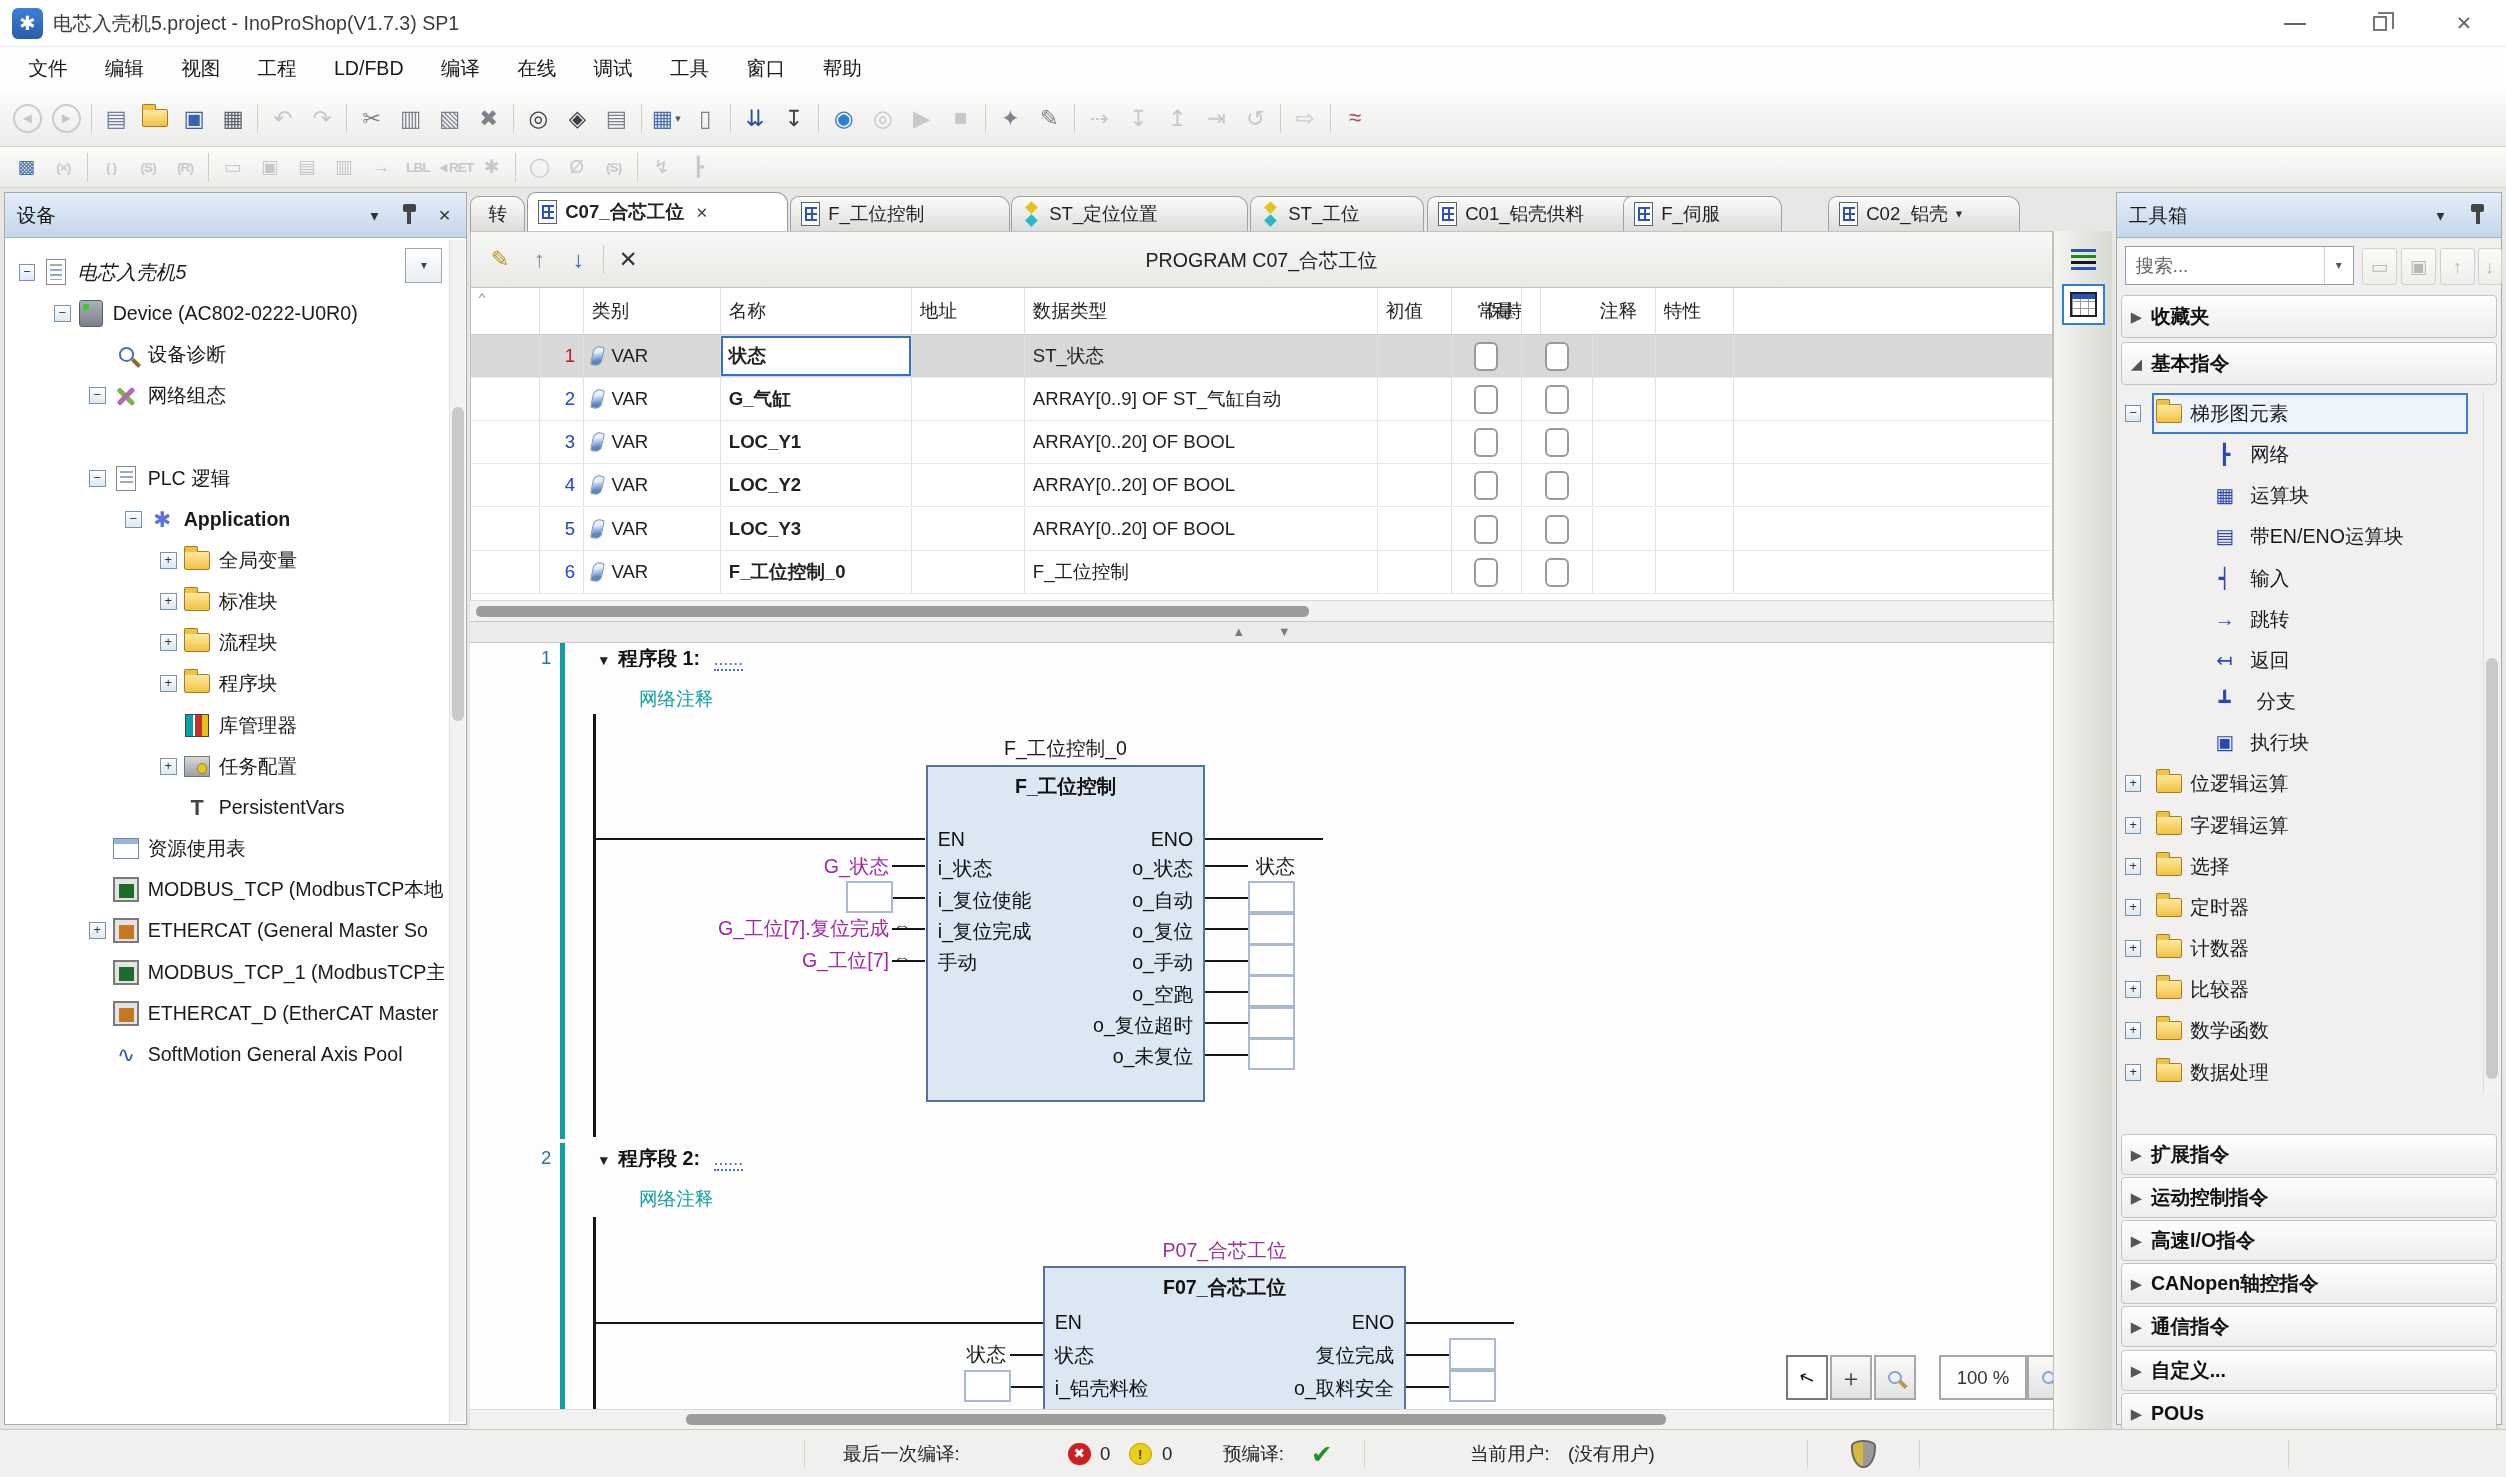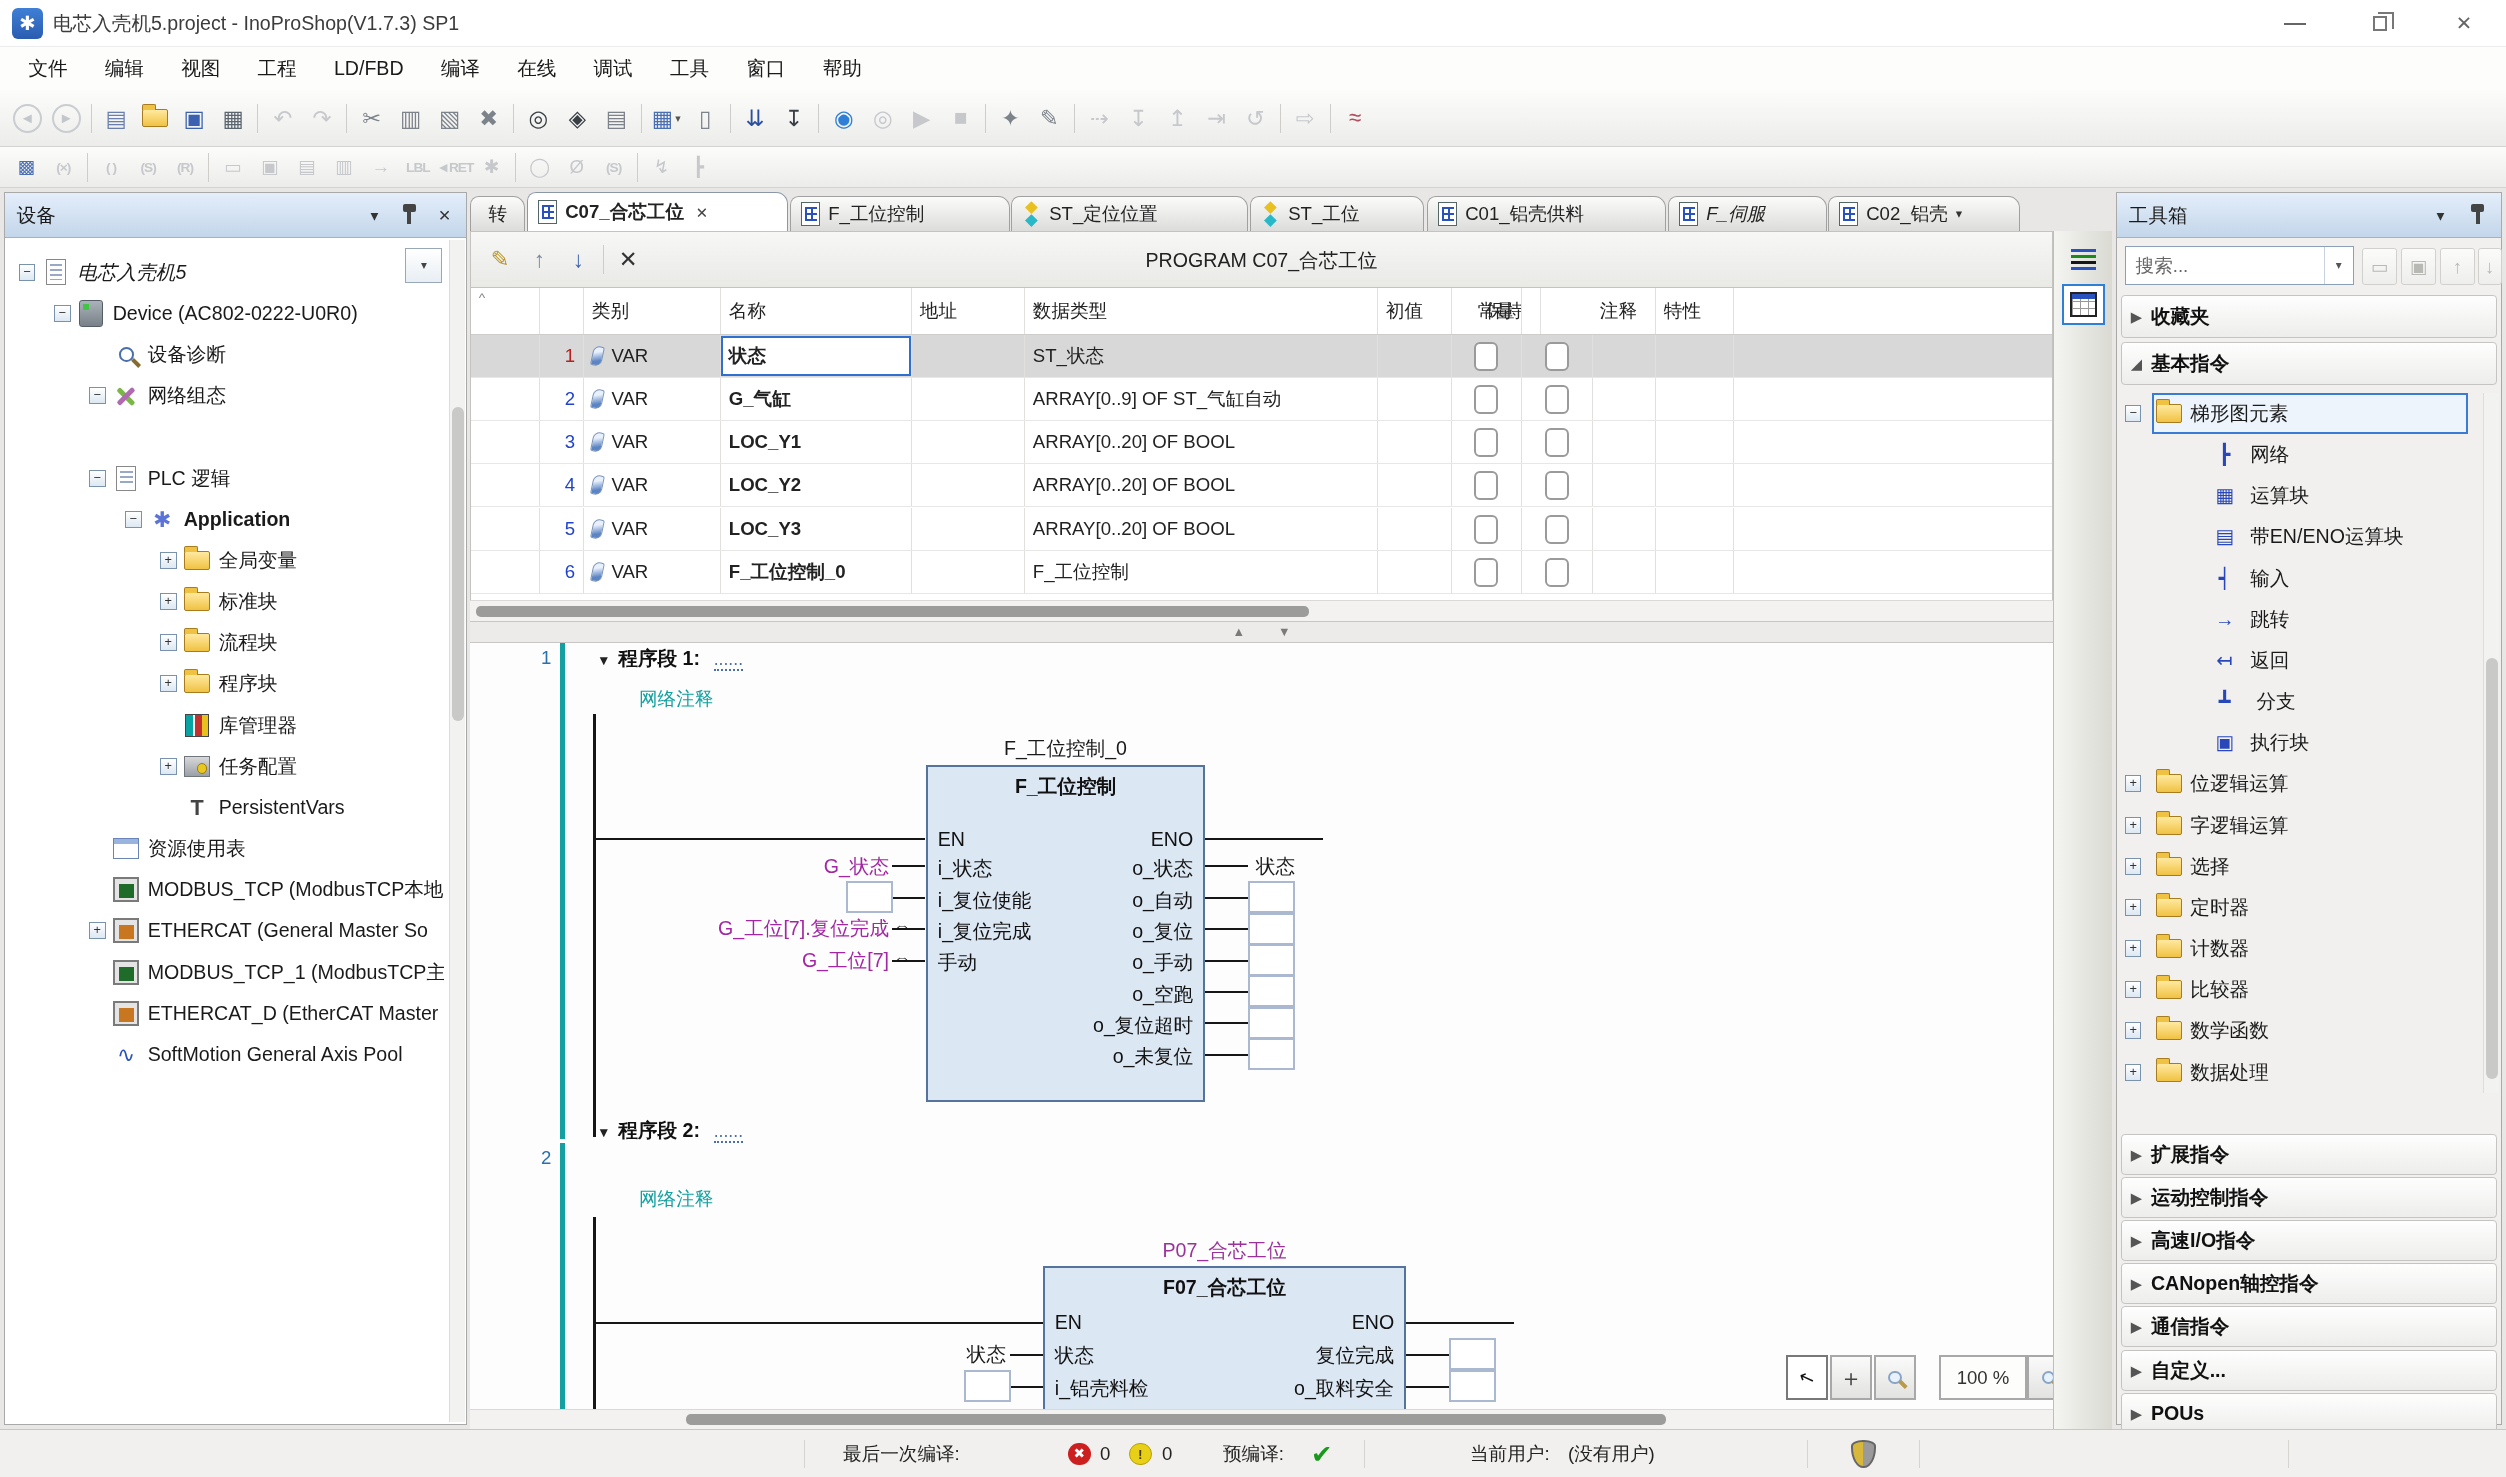--- a/index.html
+++ b/index.html
@@ -529,21 +529,21 @@
         <span class="lbl">ST_定位位置</span>
       </div>
       <div class="tab" style="left: 780px; width: 174px;">
         <span class="ic-st"></span>
         <span class="lbl">ST_工位</span>
       </div>
       <div class="tab" style="left: 957px; width: 239px;">
         <span class="ic-pou"></span>
         <span class="lbl">C01_铝壳供料</span>
       </div>
-      <div class="tab" style="left: 1198px; width: 159px; font-style: italic;">
+      <div class="tab" style="left: 1153px; width: 159px;">
         <span class="ic-pou"></span>
         <span class="lbl">F_伺服</span>
       </div>
       <div class="tab" style="left: 1358px; width: 192px;">
         <span class="ic-pou"></span>
         <span class="lbl">C02_铝壳</span>
         <span class="ovf">▾</span>
       </div>
     </div>
 
@@ -757,21 +757,21 @@
       <div class="wire" style="left: 735px; top: 317px; width: 43px;"></div>
       <div class="ebox" style="left: 778px; top: 301px;"></div>
       <div class="wire" style="left: 735px; top: 348px; width: 43px;"></div>
       <div class="ebox" style="left: 778px; top: 332px;"></div>
       <div class="wire" style="left: 735px; top: 379px; width: 43px;"></div>
       <div class="ebox" style="left: 778px; top: 364px;"></div>
       <div class="wire" style="left: 735px; top: 411px; width: 43px;"></div>
       <div class="ebox" style="left: 778px; top: 395px;"></div>
       <div class="netnum" style="left: 71px; top: 504px;">2</div>
       <div class="netbar" style="left: 90px; top: 500px; height: 267px;"></div>
-      <div class="nethdr" style="left: 127px; top: 474px;"><span class="tri">▼</span><span>程序段 2:</span><span class="netlink">......</span></div>
+      <div class="nethdr" style="left: 127px; top: 502px;"><span class="tri">▼</span><span>程序段 2:</span><span class="netlink">......</span></div>
       <div class="netcom" style="left: 169px; top: 543px;">网络注释</div>
       <div class="vlin" style="left: 123px; top: 574px; height: 192px;"></div>
       <div class="wire" style="left: 123px; top: 679px; width: 450px;"></div>
       <div class="wire" style="left: 936px; top: 679px; width: 108px;"></div>
       <div class="inst" style="color: rgb(153, 51, 153); left: 573px; width: 363px; top: 594px;">P07_合芯工位</div>
       <div class="lblock" style="left: 573px; top: 623px; width: 363px; height: 169px;">
         <span class="btitle">F07_合芯工位</span>
         <span class="pinL" style="top: 43px;">EN</span>
         <span class="pinR" style="top: 43px;">ENO</span>
         <span class="pinL" style="top: 74px;">状态</span>

